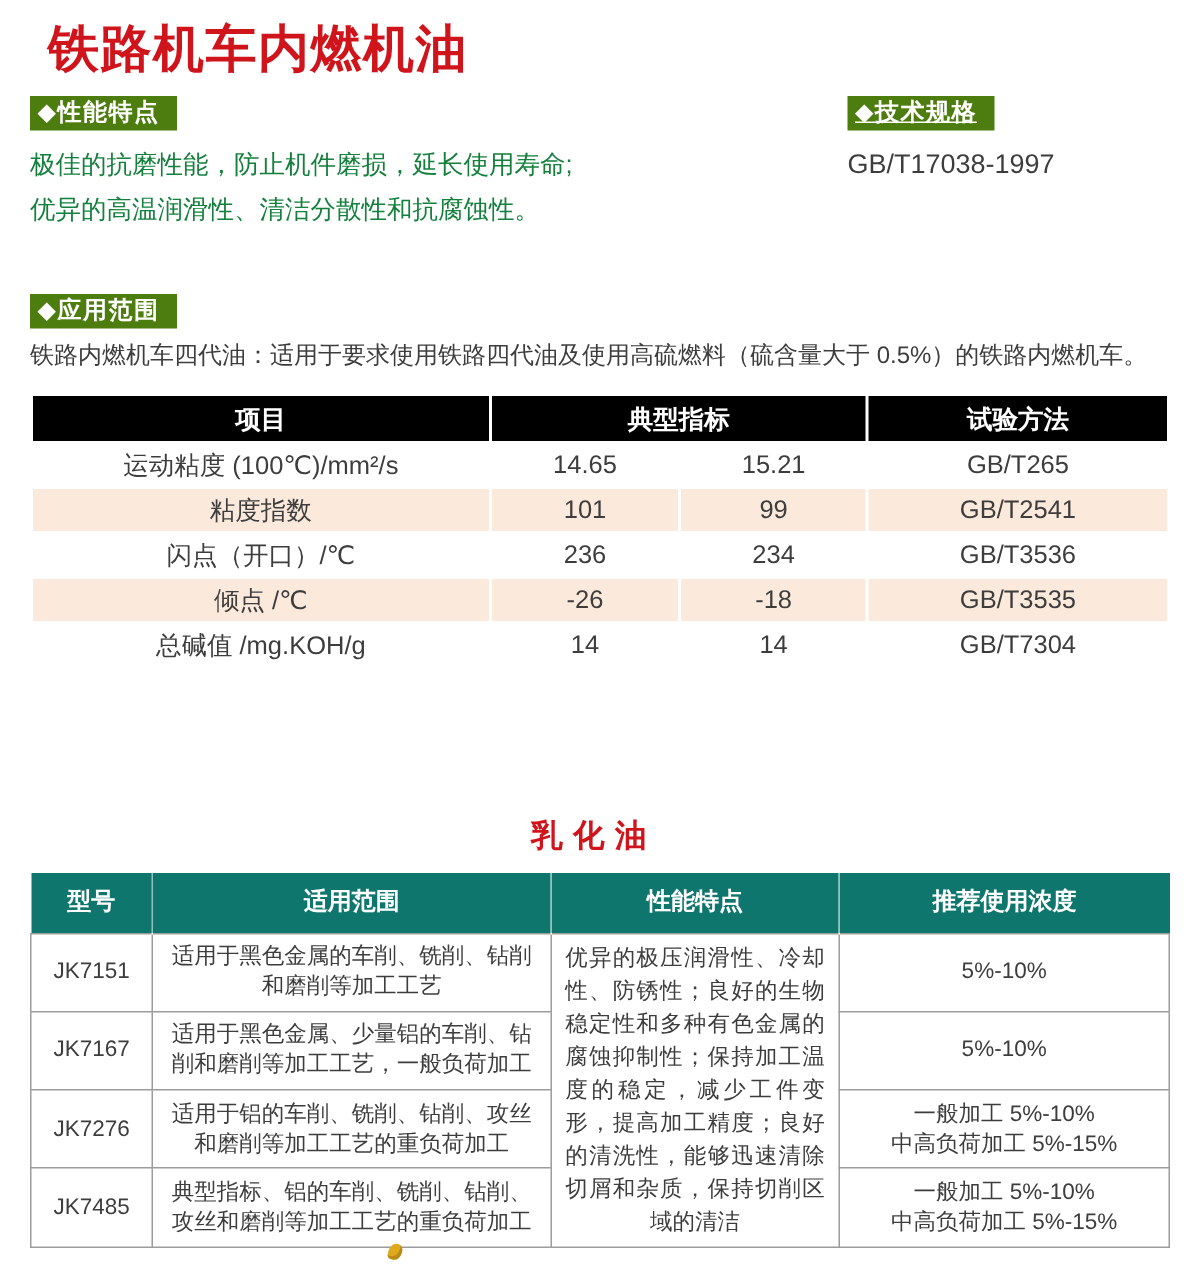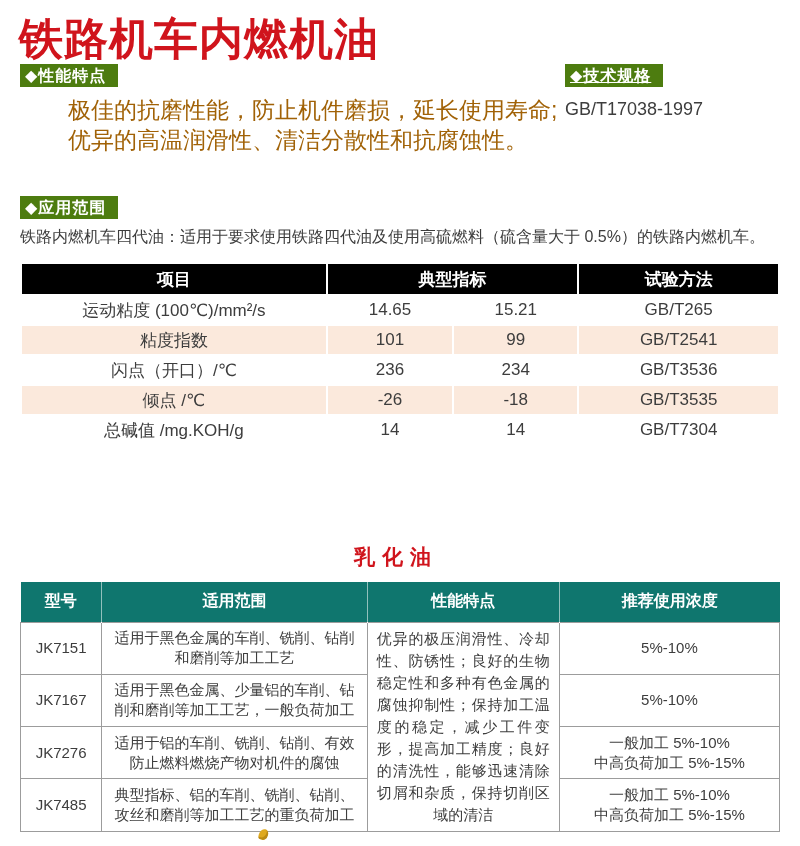--- a/index.html
+++ b/index.html
@@ -7,22 +7,22 @@
   body { font-family: "Liberation Sans", "DejaVu Sans", sans-serif; }
   .page {
     position: relative;
     width: 800px;
     height: 846px;
     background: #ffffff;
     overflow: hidden;
   }
   .page-title {
     position: absolute;
-    left: 19px; top: 10px;
-    font-size: 44px;
+    left: 32px; top: 10px;
+    font-size: 34px;
     font-weight: bold;
     color: #d0141c;
     letter-spacing: 1px;
   }
   .badge {
     position: absolute;
     display: inline-block;
     background: #4d7c0f;
     color: #ffffff;
     font-size: 16px;
@@ -30,25 +30,24 @@
     line-height: 23px;
     padding: 0 12px 0 5px;
     letter-spacing: 1px;
   }
   .badge-perf { left: 20px; top: 64px; }
   .badge-spec { left: 565px; top: 64px; text-decoration: underline; }
   .badge-app  { left: 20px; top: 196px; }
   .perf-lines {
     position: absolute;
     left: 20px; top: 95px;
-    font-size: 23px;
-    color: #a16207;
+    font-size: 17px;
+    color: #15803d;
     line-height: 30px;
     white-space: nowrap;
-    margin-left: 48px;
   }
   .spec-value {
     position: absolute;
     left: 565px; top: 99px;
     font-size: 18px;
     color: #3d3d3d;
   }
   .app-text {
     position: absolute;
     left: 20px; top: 227px;
@@ -232,21 +231,21 @@
         <td class="features" rowspan="4">优异的极压润滑性、冷却性、防锈性；良好的生物稳定性和多种有色金属的腐蚀抑制性；保持加工温度的稳定，减少工件变形，提高加工精度；良好的清洗性，能够迅速清除切屑和杂质，保持切削区域的清洁</td>
         <td class="conc">5%-10%</td>
       </tr>
       <tr>
         <td>JK7167</td>
         <td>适用于黑色金属、少量铝的车削、钻削和磨削等加工工艺，一般负荷加工</td>
         <td class="conc">5%-10%</td>
       </tr>
       <tr>
         <td>JK7276</td>
-        <td>适用于铝的车削、铣削、钻削、有效防止燃料燃烧产物对机件的腐蚀</td>
+        <td>适用于铝的车削、铣削、钻削、攻丝和磨削等加工工艺的重负荷加工</td>
         <td class="conc">一般加工 5%-10%
 中高负荷加工 5%-15%</td>
       </tr>
       <tr>
         <td>JK7485</td>
         <td>典型指标、铝的车削、铣削、钻削、攻丝和磨削等加工工艺的重负荷加工</td>
         <td class="conc">一般加工 5%-10%
 中高负荷加工 5%-15%</td>
       </tr>
     </tbody>

